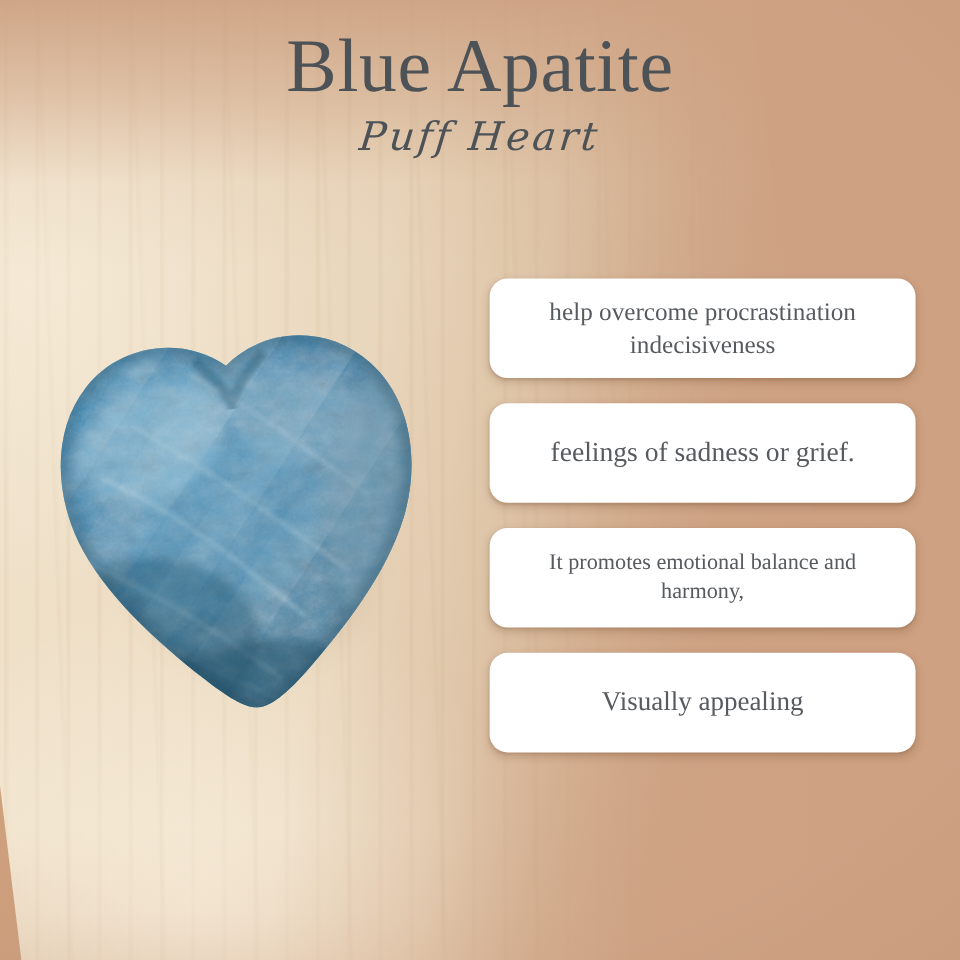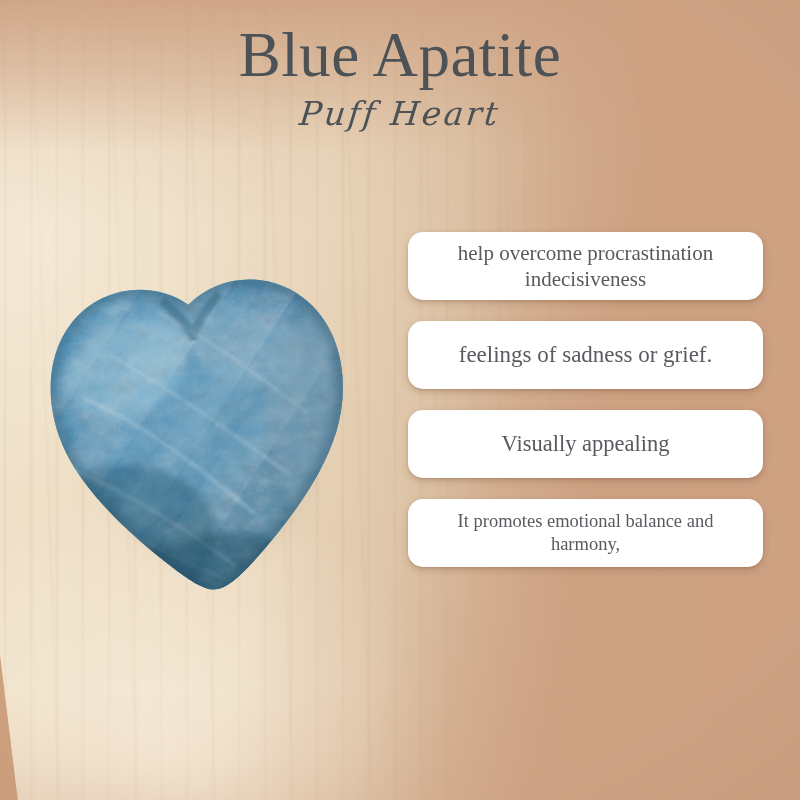--- a/index.html
+++ b/index.html
@@ -141,21 +141,21 @@
 
   
   .cards {
     position:absolute;
     left:408px; top:232px;
     width:355px;
   }
   .card {
     position:relative;
     width:355px;
-    height:68px;
+    height:83px;
     margin-bottom:21px;
     background:#ffffff;
     border-radius:15px;
     box-shadow:0 3px 7px rgba(110,70,38,0.26), 0 1px 2px rgba(110,70,38,0.16);
     display:flex;
     align-items:center;
     justify-content:center;
     padding:4px 14px;
   }
   .card-text {
@@ -312,20 +312,20 @@
   </div>
 
   <div class="cards">
     <div class="card">
       <div class="card-text s1">help overcome procrastination indecisiveness</div>
     </div>
     <div class="card">
       <div class="card-text s2">feelings of sadness or grief.</div>
     </div>
     <div class="card">
+      <div class="card-text s3">It promotes emotional balance and harmony,</div>
+    </div>
+    <div class="card">
       <div class="card-text s4">Visually appealing</div>
     </div>
-    <div class="card">
-      <div class="card-text s3">It promotes emotional balance and harmony,</div>
-    </div>
   </div>
 
 </div>
 
 </body></html>

